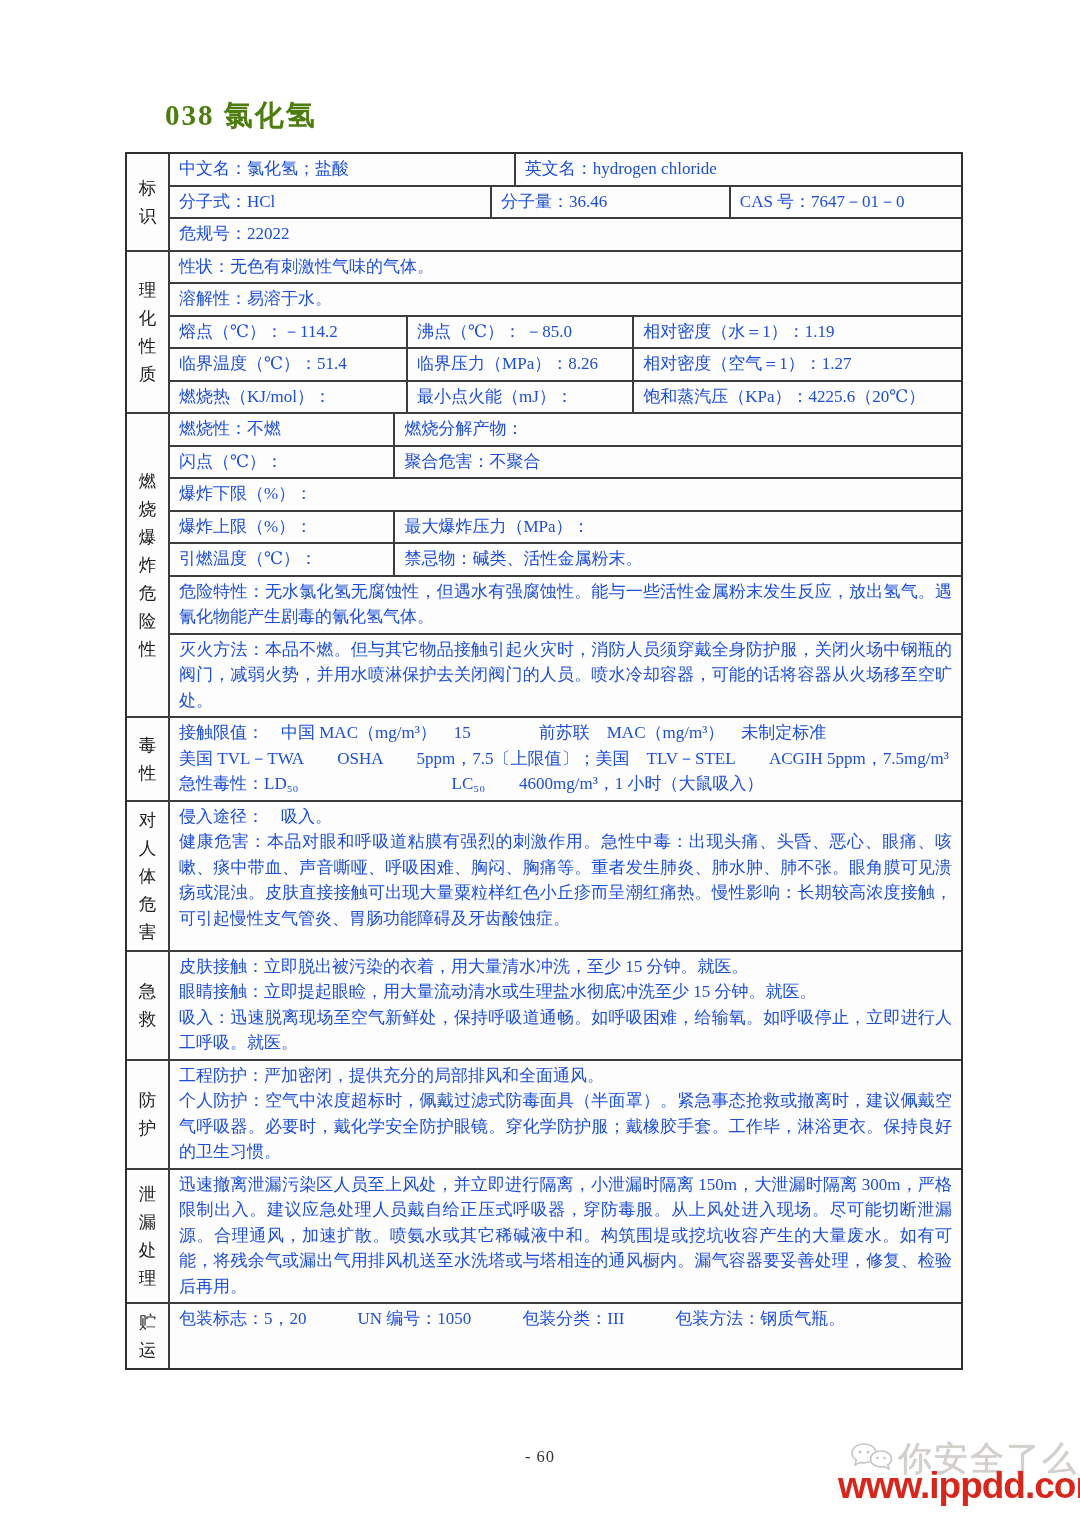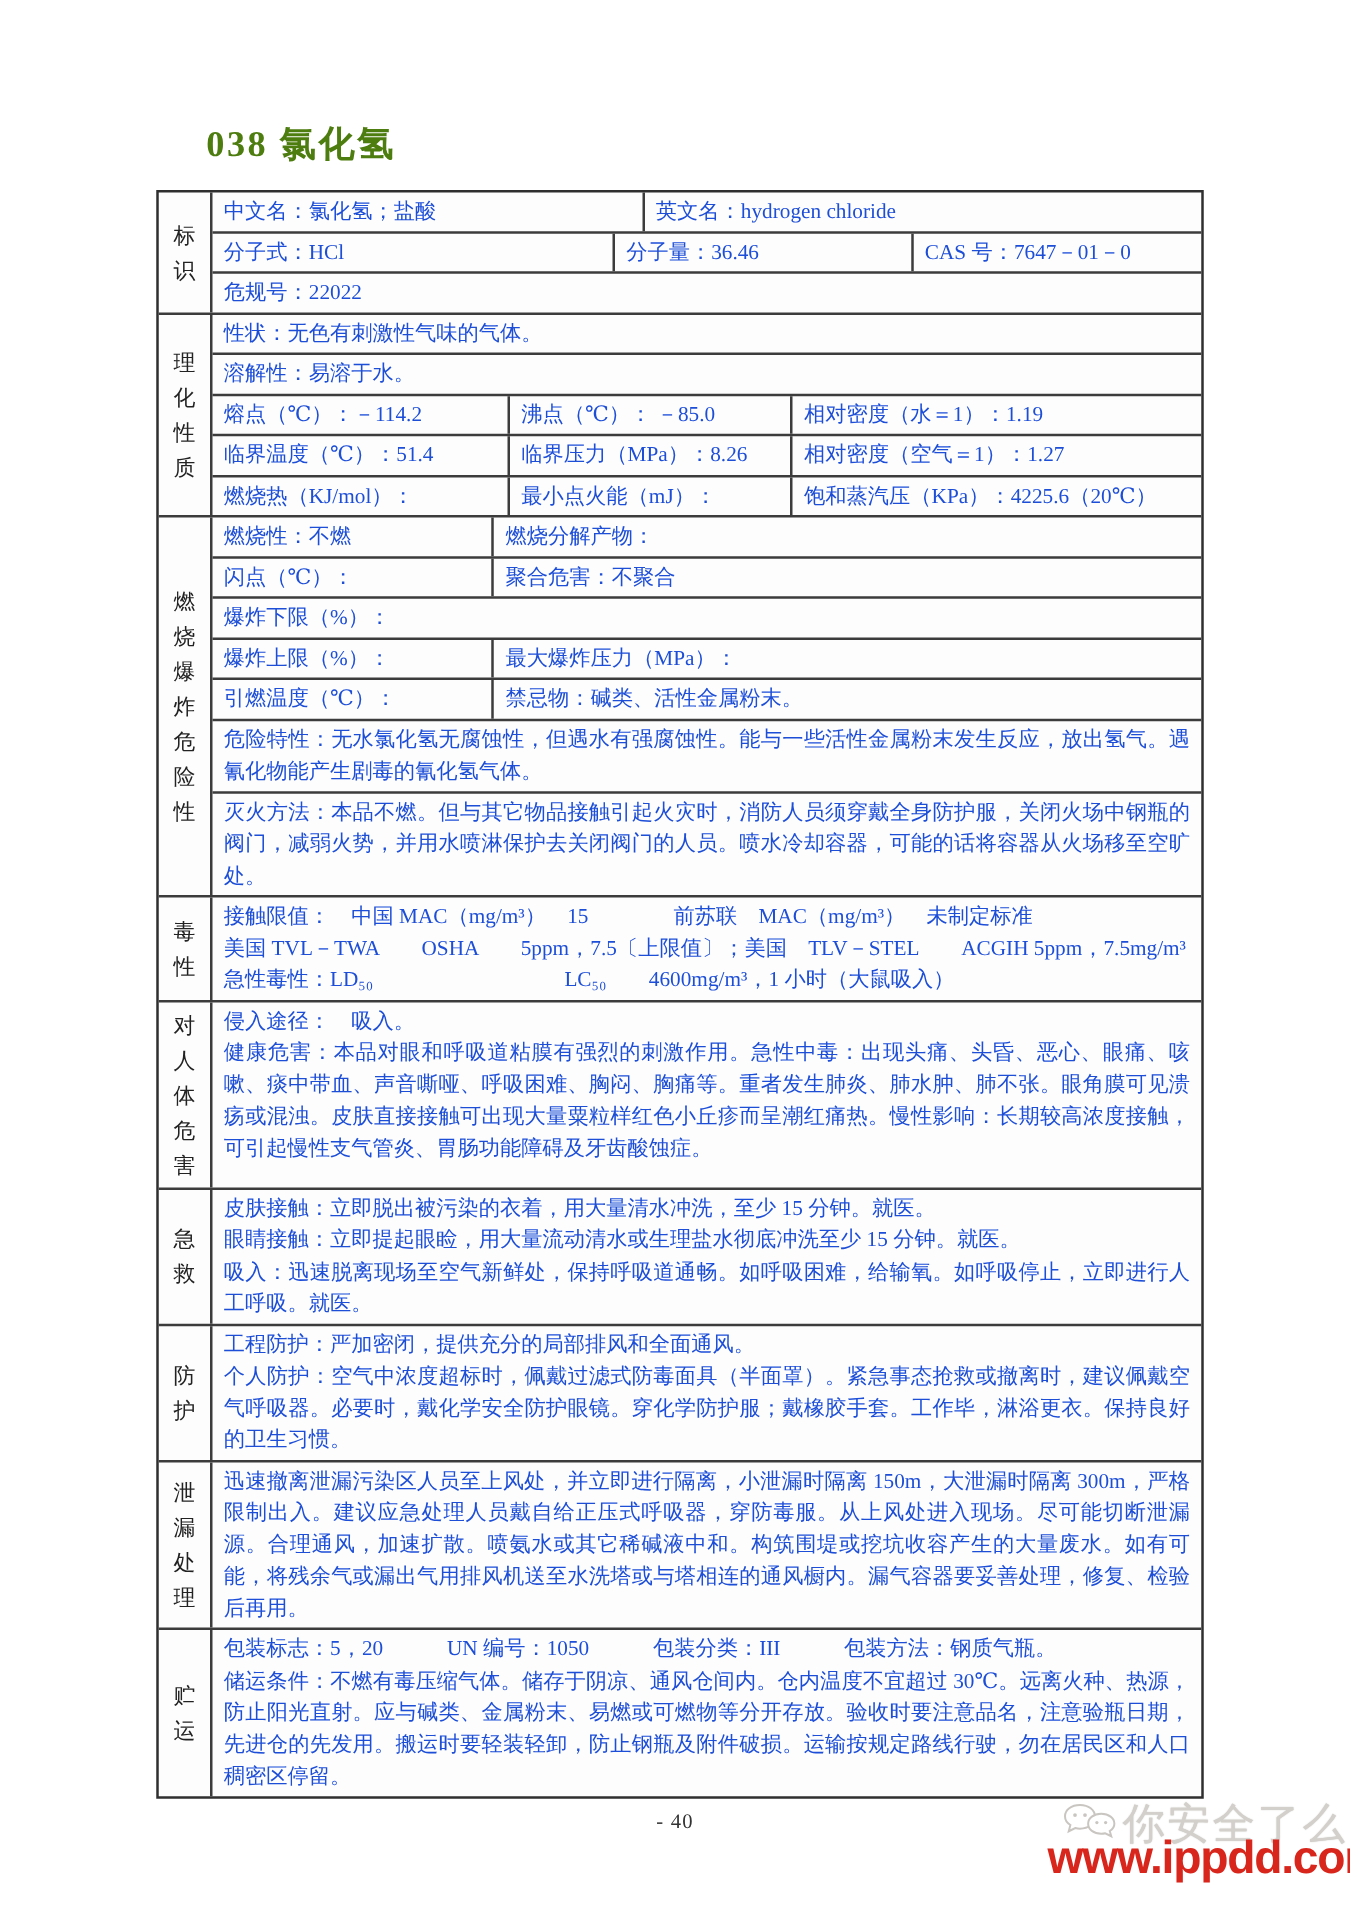--- a/index.html
+++ b/index.html
@@ -283,29 +283,28 @@
       </div>
       <div class="table-section">
         <div class="section-label">
           <div class="label-char">贮</div>
           <div class="label-char">运</div>
         </div>
         <div class="section-rows">
           <div class="row">
             <div class="cell">
               <div class="para">包装标志：5，20　　　UN 编号：1050　　　包装分类：III　　　包装方法：钢质气瓶。</div>
-              <div class="para">储运条件：不燃有毒压缩气体。储存于阴凉、通风仓间内。仓内温度不宜超过 30℃。远离火种、热源，防止阳光直射。应与碱类、金属粉末、易燃或可燃物等分开存放。验收时要注意品名，注意验瓶日期，先进仓的先发用。搬运时要轻装轻卸，防止钢瓶及附件破损。运输按规定路线行驶，勿在居民区和人口稠密区停留。</div>
             </div>
           </div>
         </div>
       </div>
     </div>
 </div>
 
-<div class="page-footer">- 40</div>
+<div class="page-footer">- 60</div>
 
 <div class="watermark">
   <div class="wm-brand-row">
     <span>
       <svg width="44" height="32" viewBox="0 0 44 32">
         <g fill="#ffffff" stroke="#c9c6c2" stroke-width="1.6">
           <path d="M14 3 C7 3 2 7 2 12 c0 3 1.7 5.4 4.3 7 L5 24 l5.2-2.6 c1.2 0.3 2.5 0.5 3.8 0.5 6.8 0 12-4 12-9.5 S20.8 3 14 3 Z"></path>
           <path d="M31 10 c-6 0-10.5 3.4-10.5 8 0 4.6 4.5 8 10.5 8 1.1 0 2.2-0.1 3.2-0.4 L39 28 l-1.2-4.2 c2.3-1.4 3.7-3.5 3.7-5.8 0-4.6-4.5-8-10.5-8 Z"></path>
         </g>
         <g fill="#c9c6c2">

